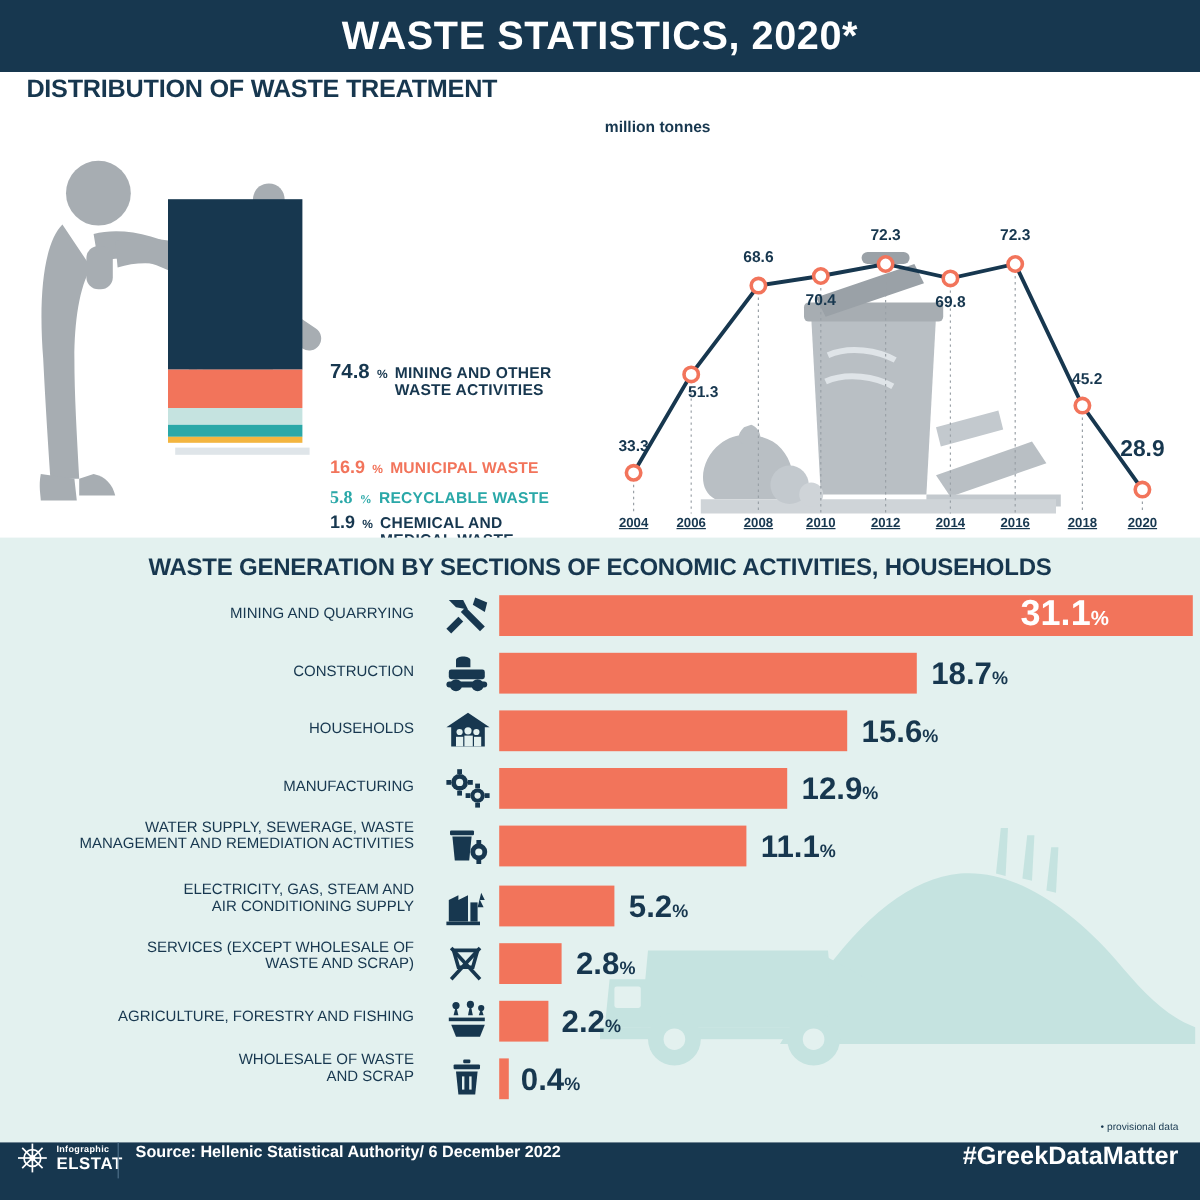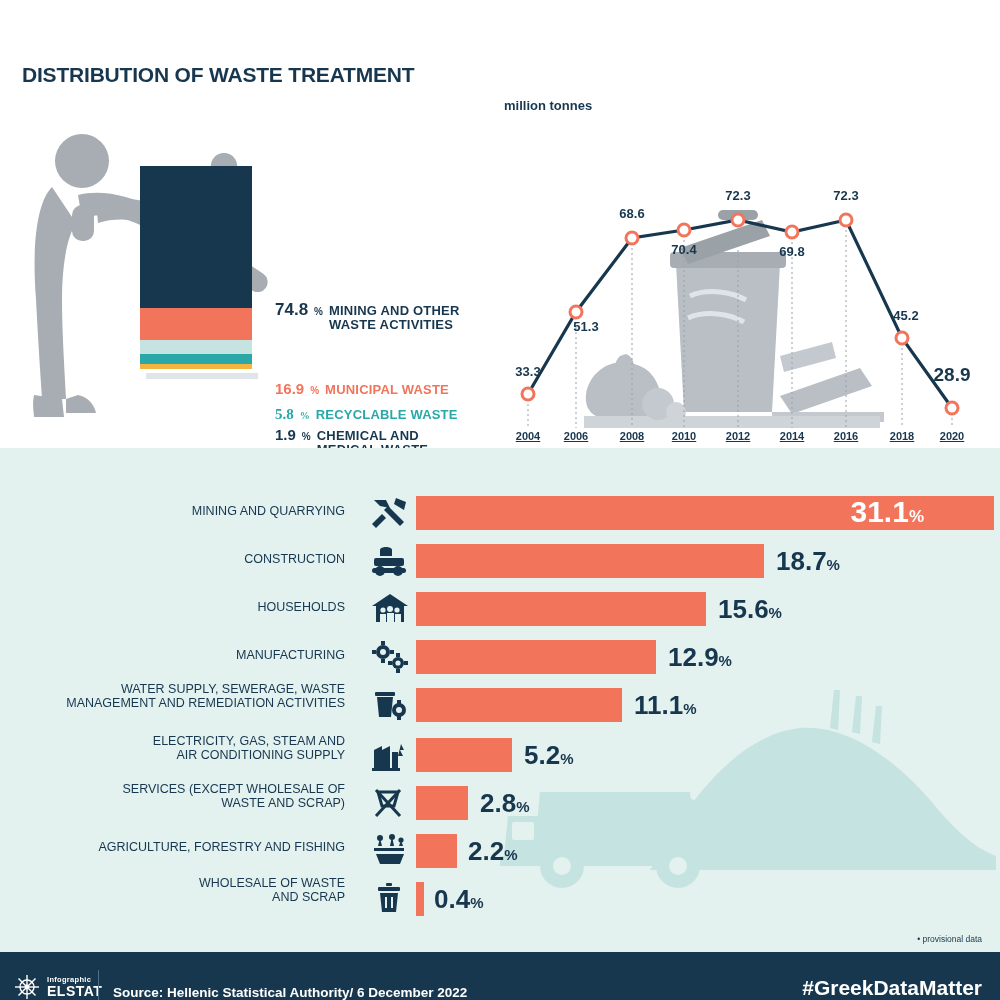--- a/index.html
+++ b/index.html
@@ -123,21 +123,21 @@
   .bar-val.first { color:#ffffff; font-size:30px; }
   .bar-val.first .sm { font-size:17px; }
 
   .provisional {
     position:absolute; right:18px; bottom:8px; font-size:8.5px; color:#17374f;
   }
 
   
   .footer {
     position:absolute; left:0; top:952px; width:1000px; height:48px;
-    background:#17374f; display:flex; align-items:flex-end;
+    background:#17374f; display:flex; align-items:flex-start;
   }
   .footer-logo {
     display:flex; align-items:center; gap:7px; padding-left:14px; width:98px;
   }
   .footer-logo .ftxt { color:#fff; line-height:1.05; }
   .footer-logo .ftxt .l1 { font-size:7.5px; font-weight:bold; letter-spacing:.3px; }
   .footer-logo .ftxt .l2 { font-size:14px; font-weight:bold; letter-spacing:.5px; }
   .footer-div { width:1px; height:30px; background:#4e6f88; }
   .footer-src { color:#fff; font-size:13.5px; font-weight:bold; padding-left:14px; }
   .footer-tag {
@@ -145,20 +145,23 @@
     font-size:21px; font-weight:bold;
   }
 
   svg { display:block; overflow:visible; }
 </style>
 </head>
 <body>
 
 <div class="page">
 
+  <div class="header">
+    <h1>WASTE STATISTICS, 2020*</h1>
+  </div>
 
   <div class="top"></div>
 
   <div id="panel-left">
     <div class="sec-title">DISTRIBUTION OF WASTE TREATMENT</div>
 
     <div class="illus">
       <svg width="260" height="330" viewBox="0 0 260 330">
         <g fill="#a7adb2">
 
@@ -304,20 +307,21 @@
       <span style="left:204px;">2010</span>
       <span style="left:258px;">2012</span>
       <span style="left:312px;">2014</span>
       <span style="left:366px;">2016</span>
       <span style="left:422px;">2018</span>
       <span style="left:472px;">2020</span>
     </div>
   </div>
 
   <div class="bottom">
+    <h2>WASTE GENERATION BY SECTIONS OF ECONOMIC ACTIVITIES, HOUSEHOLDS</h2>
 
     <svg width="500" height="260" viewBox="0 0 500 260" style="position:absolute;right:0;bottom:22px;">
       <g fill="#c5e3e0">
 
         <path d="M180 150 C220 92 260 62 300 58 C344 54 392 86 430 130 C452 156 470 176 496 186 L496 200 L150 200 Z"></path>
         <path d="M330 58 L334 20 L340 20 L338 60 Z"></path>
         <path d="M352 62 L356 26 L362 26 L360 64 Z"></path>
         <path d="M372 72 L376 36 L382 36 L380 74 Z"></path>
 
         <path d="M40 122 L190 122 L196 186 L34 186 Z"></path>

